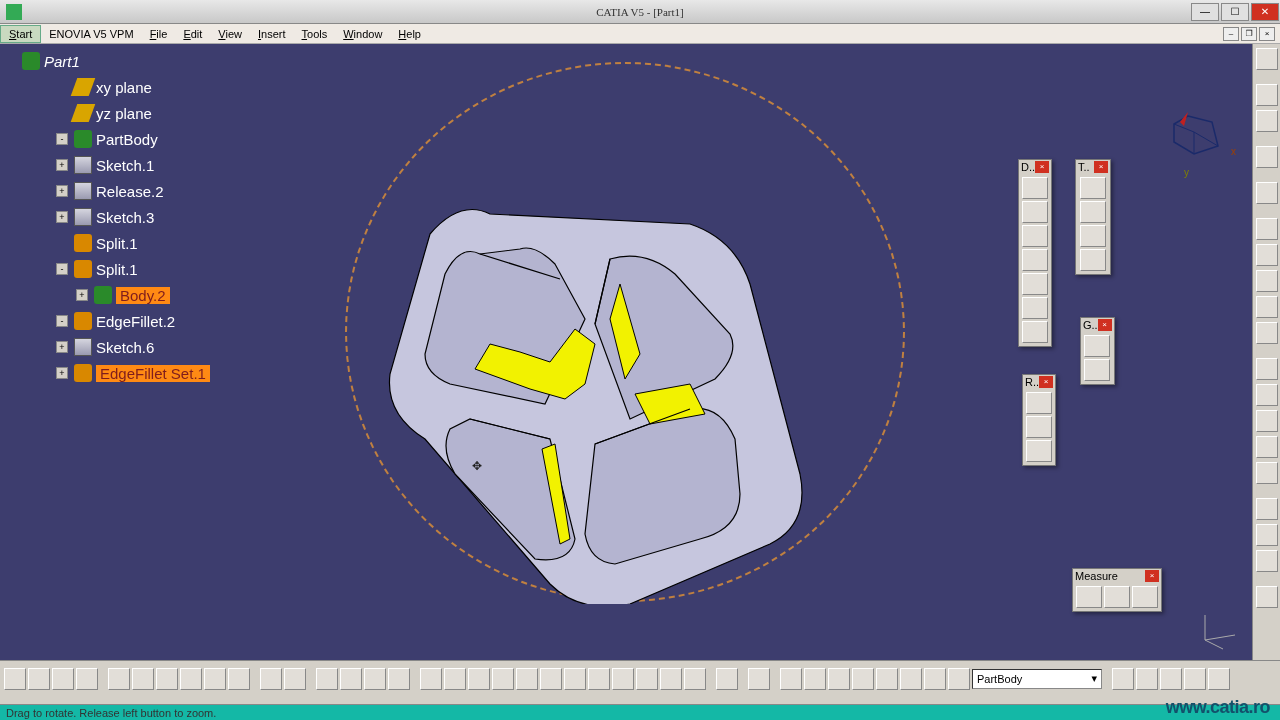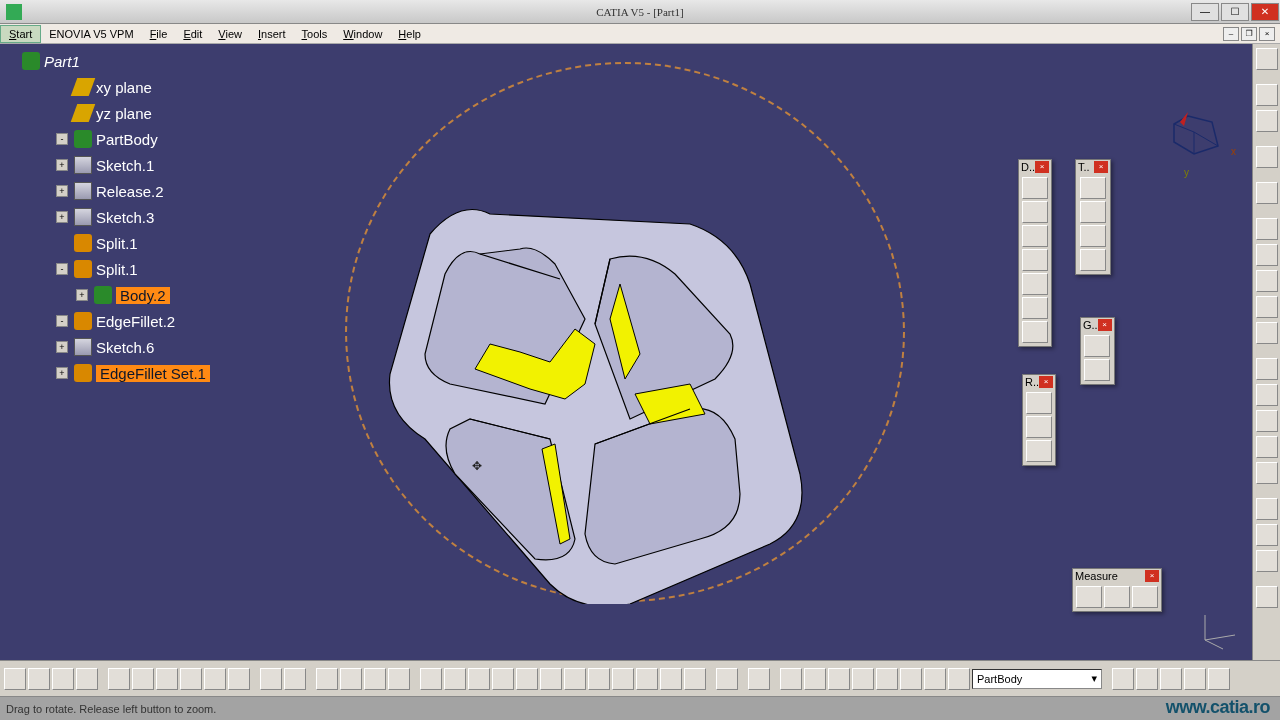--- a/index.html
+++ b/index.html
@@ -26,21 +26,21 @@
 .tree-row { display:flex; align-items:center; height:26px; }
 .tree-row .exp { width:12px; height:12px; border:1px solid #888; background:#d4d0c8; color:#000; font-size:9px; line-height:10px; text-align:center; margin-right:2px; cursor:pointer; }
 .tree-row .exp.none { visibility:hidden; }
 .tree-row .ticon { width:18px; height:18px; margin:0 4px; display:inline-block; }
 .tree-row .ticon.gear { background:#2a8a2a; border-radius:3px; }
 .tree-row .ticon.plane { background:#d9a500; transform:skewX(-20deg); }
 .tree-row .ticon.sketch { background:linear-gradient(#d5d5df,#9a9ab0); border:1px solid #555; }
 .tree-row .ticon.feat { background:#d98800; border-radius:3px; }
 .tree-row .ticon.param { background:#cac592; border:1px solid #555; }
 .tree-row .tlabel { font-size:15px; }
-.tree-row .hl-orange { background:#ff8a14; color:#0f172a; padding:0 4px; }
+.tree-row .hl-orange { background:#ff8a14; color:#7f1d1d; padding:0 4px; }
 .tree-row .underline { }
 .ind-1 { padding-left:18px;font-style:italic; }
 .ind-2 { padding-left:56px; }
 .ind-3 { padding-left:56px; }
 .ind-4 { padding-left:76px; }
 
 
 .ftool { position:absolute; background:#d4d0c8; border:1px solid #777; box-shadow:2px 2px 4px rgba(0,0,0,0.4); }
 .ftool .ftitle { display:flex; align-items:center; font-size:10px; padding:1px 2px; }
 .ftool .ftitle .close { margin-left:auto; width:14px; height:12px; background:#d03020; color:#fff; text-align:center; line-height:12px; font-size:8px; cursor:pointer; }
@@ -53,21 +53,21 @@
 .rdock .rbtn { width:22px; height:22px; border:1px solid #fff; border-right-color:#888; border-bottom-color:#888; background:#e2ded8; cursor:pointer; }
 .rdock .sep { height:6px; }
 
 
 .bottombar { position:absolute; left:0; right:0; bottom:24px; height:36px; background:#d4d0c8; border-top:1px solid #888; display:flex; align-items:center; padding:0 4px; gap:2px; }
 .bottombar .bbtn { width:22px; height:22px; border:1px solid #fff; border-right-color:#888; border-bottom-color:#888; background:#e2ded8; cursor:pointer; flex-shrink:0; }
 .bottombar .bsep { width:6px; height:22px; flex-shrink:0; }
 .bottombar .combo { height:20px; border:1px inset #888; background:#fff; padding:0 4px; display:flex; align-items:center; cursor:pointer; flex-shrink:0; }
 .bottombar .combo .arrow { margin-left:auto; }
 
-.statusbar { position:absolute; left:0; right:0; bottom:0; height:24px; background:#a3a3a3; border-top:1px solid #888; display:flex; align-items:center; padding:0 6px; color:#333; }
+.statusbar { position:absolute; left:0; right:0; bottom:0; height:16px; background:#14b8a6; border-top:1px solid #888; display:flex; align-items:center; padding:0 6px; color:#333; }
 .statusbar .watermark { position:absolute; right:10px; bottom:2px; font-size:18px; font-weight:bold; font-family:Arial; color:#13516b; letter-spacing:-0.5px; }
 
 
 .refcircle { position:absolute; left:345px; top:18px; width:560px; height:540px; border:2px dashed #c08040; border-radius:50%; }
 .compass { position:absolute; right:50px; top:60px; width:70px; height:70px; }
 .compass svg { width:100%; height:100%; }
 .axis3d { position:absolute; right:40px; bottom:10px; width:45px; height:45px; }
 .centerplane { position:absolute; left:565px; top:295px; width:55px; height:45px; border:1px solid rgba(255,255,255,0.5); }
 .centerplane::before,.centerplane::after { content:""; position:absolute; background:rgba(255,255,255,0.3); }
 .centerplane::before { left:50%; top:0; bottom:0; width:1px; }

